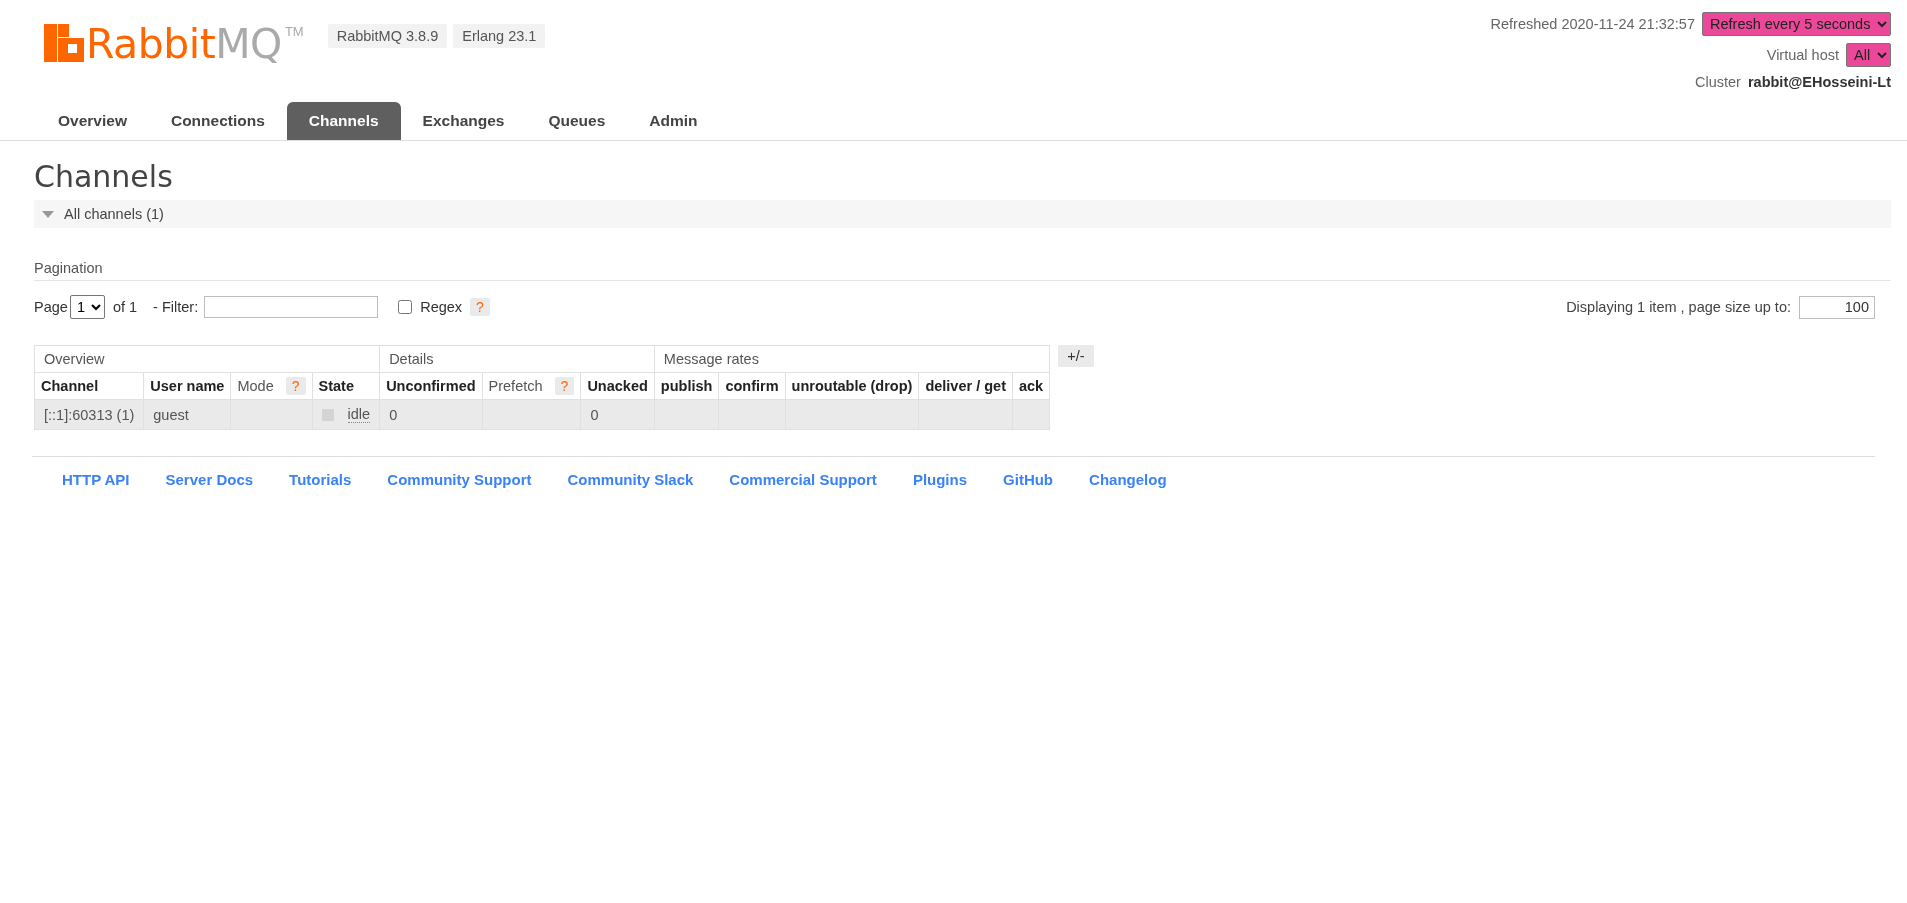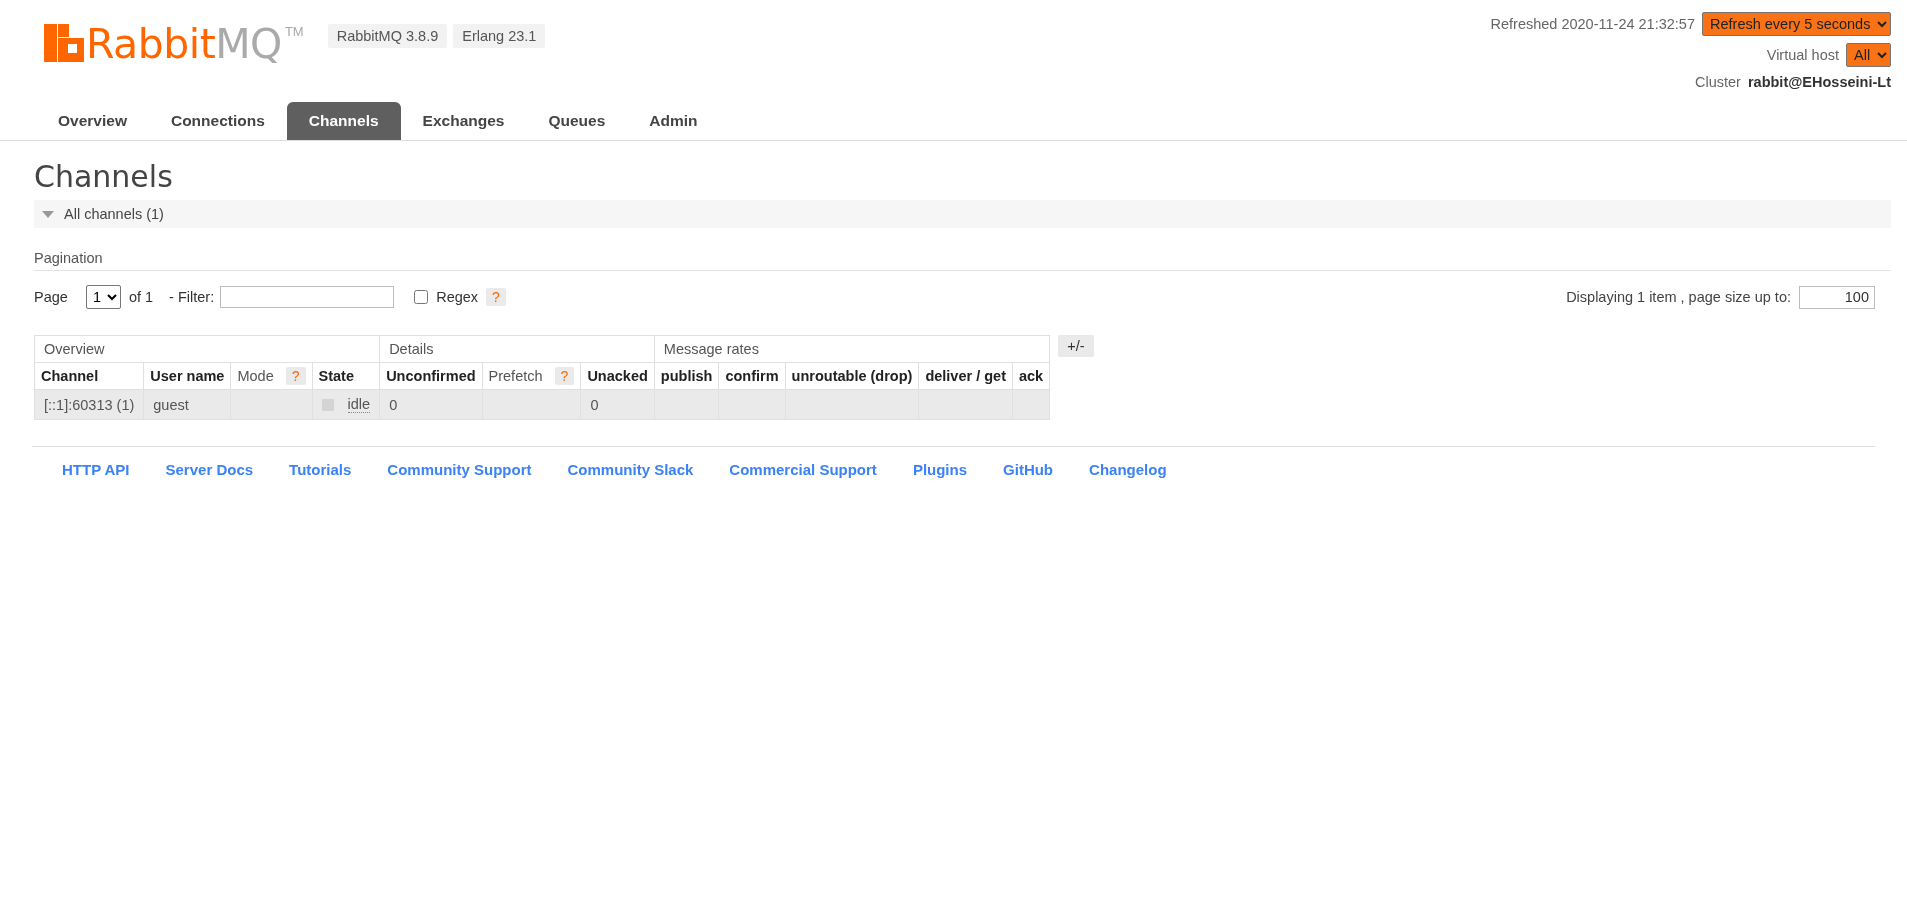--- a/index.html
+++ b/index.html
@@ -96,21 +96,21 @@
     margin-bottom: 7px;
     white-space: nowrap;
   }
   .hr-label { color: #666; margin-right: 7px; }
   select.hdr-select {
     font-family: "Liberation Sans", sans-serif;
     font-size: 14.5px;
     color: #222;
     padding: 2px 3px;
     border: 1px solid #767676;
-    background: #f97316;
+    background: #ec4899;
     border-radius: 2px;
   }
   .hr-strong { font-weight: bold; color: #333; }
   .logout-btn {
     background: #6a6a6a;
     color: #fff;
     font-size: 14px;
     padding: 3px 9px;
     border: none;
     border-radius: 3px;
@@ -170,38 +170,38 @@
   .tri-down {
     width: 0; height: 0;
     border-left: 6px solid transparent;
     border-right: 6px solid transparent;
     border-top: 7px solid #999;
     margin-right: 10px;
   }
   .subsection-label {
     font-size: 14.5px;
     color: #555;
-    margin: 22px 0 4px 18px;
+    margin: 32px 0 4px 18px;
   }
   .thin-rule {
     height: 1px;
     background: #e4e4e4;
     margin: 0 0 0 18px;
   }
 
   
   .pagination-row {
     display: flex;
     align-items: center;
     margin: 14px 0 0 18px;
     font-size: 14.5px;
     color: #333;
     position: relative;
   }
-  .pg-label { margin-right: 18px; }
+  .pg-label { margin-right: 2px; }
   select.page-select {
     font-family: "Liberation Sans", sans-serif;
     font-size: 14.5px;
     padding: 2px 2px;
     border: 1px solid #767676;
     background: #fff;
     border-radius: 2px;
   }
   .pg-of { margin: 0 8px; }
   .pg-filter-label { margin: 0 6px 0 8px; }

